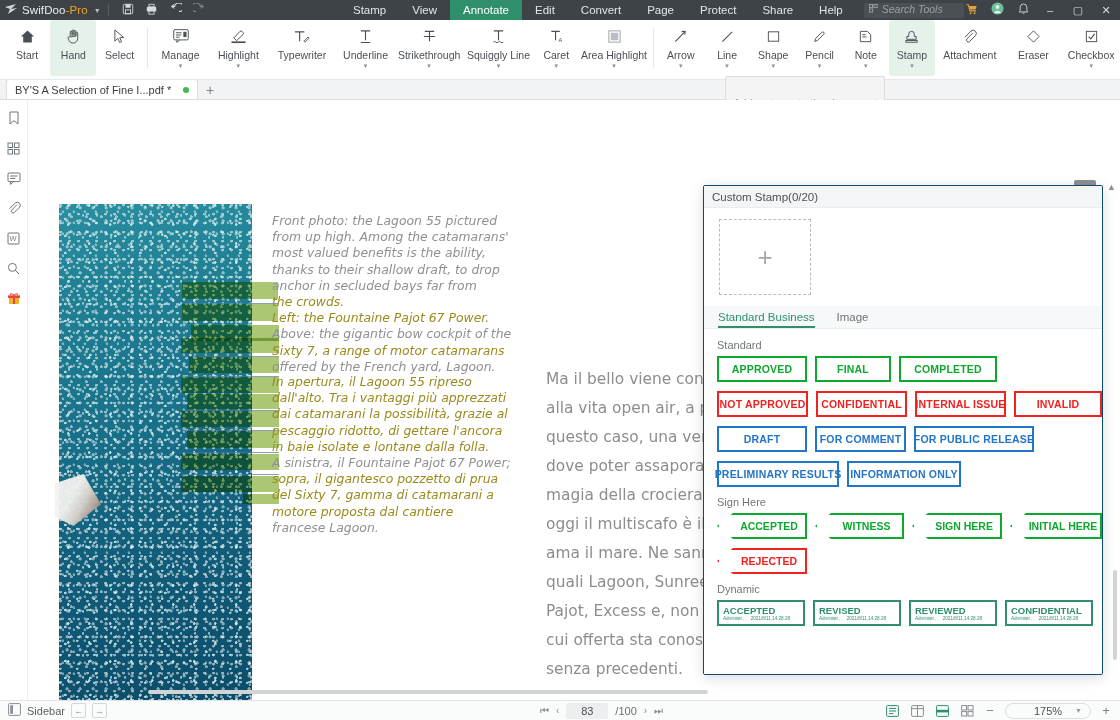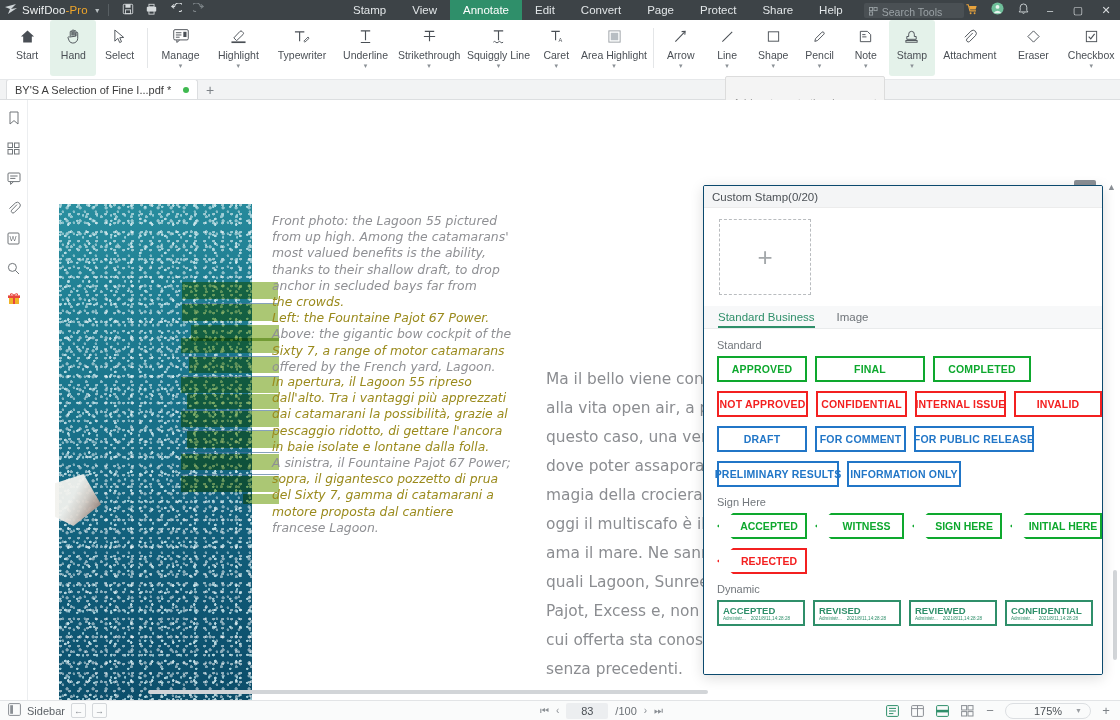--- a/index.html
+++ b/index.html
@@ -21,21 +21,21 @@
   .tb-brand{ font-size:11.5px; color:#eceff0; letter-spacing:.1px;}
   .tb-brand .pro{ color:#f0a62a; }
   .tb-caret{ margin-left:6px; font-size:7px; color:#b9bfc2;}
   .tb-sep{ width:1px;height:12px;background:#585f63;margin:0 7px;}
   .tb-icon{ width:24px;text-align:center;color:#d8dcde;font-size:12px;cursor:default;}
   .tb-menus{ position:absolute; left:340px; display:flex; align-items:center; height:20px;}
   .tb-menu{ padding:0 13px; height:20px; line-height:20px; font-size:11.5px; color:#e2e6e8;}
   .tb-menu.active{ background:#2f8f6a; color:#fff;}
   .tb-search{
     margin-left:8px; width:100px; height:15px; background:#4a5054; border-radius:2px;
-    display:flex;align-items:flex-end; padding:0 5px; color:#9aa1a5; font-size:10.5px; gap:4px;
+    display:flex;align-items:flex-start; padding:0 5px; color:#9aa1a5; font-size:10.5px; gap:4px;font-style:italic;
   }
   .tb-right{ position:absolute; right:0; display:flex; align-items:center; height:20px;}
   .tb-right .ic{ width:26px; text-align:center; font-size:12px;}
   .tb-right .cart{ color:#e8a33d;}
   .tb-right .user{ color:#6fbf9a;}
   .tb-right .bell{ color:#cfd5d8; font-size:11px;}
   .tb-win{ width:28px; text-align:center; color:#d8dcde; font-size:11px;}
 
   
   .ribbon{ height:60px; background:#ffffff; border-bottom:1px solid #e6e8ea;
@@ -622,21 +622,21 @@
         <div class="sp-tab active">Standard Business</div>
         <div class="sp-tab">Image</div>
       </div>
 
       <div class="sp-body">
 
         <div class="sp-group">Standard</div>
 
         <div class="sp-row">
           <div class="stamp green" style="width:90px">APPROVED</div>
-          <div class="stamp green" style="width:110px">FINAL</div>
+          <div class="stamp green" style="width:76px">FINAL</div>
           <div class="stamp green" style="width:98px">COMPLETED</div>
         </div>
 
         <div class="sp-row">
           <div class="stamp red" style="width:91px">NOT APPROVED</div>
           <div class="stamp red" style="width:91px">CONFIDENTIAL</div>
           <div class="stamp red" style="width:91px">INTERNAL ISSUE</div>
           <div class="stamp red" style="width:88px">INVALID</div>
         </div>
 

